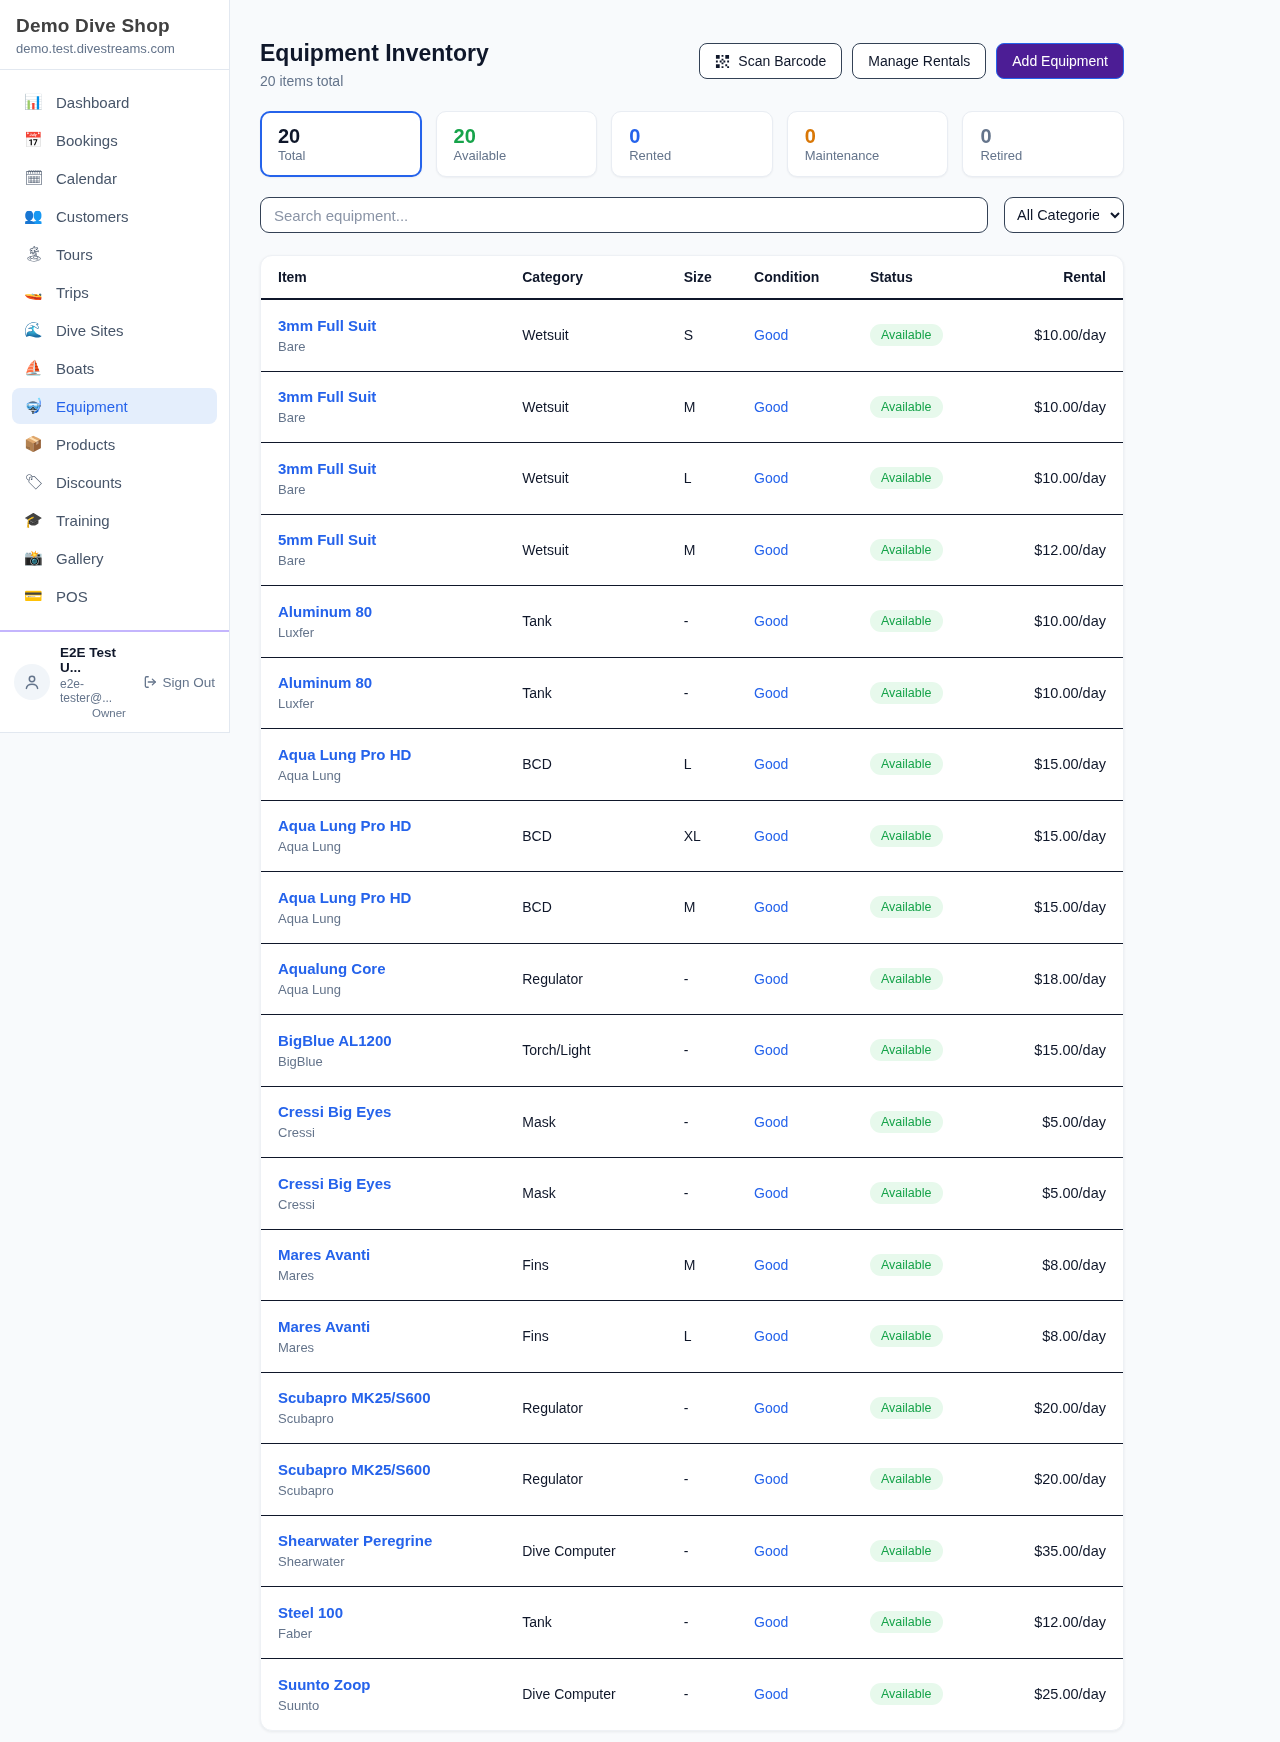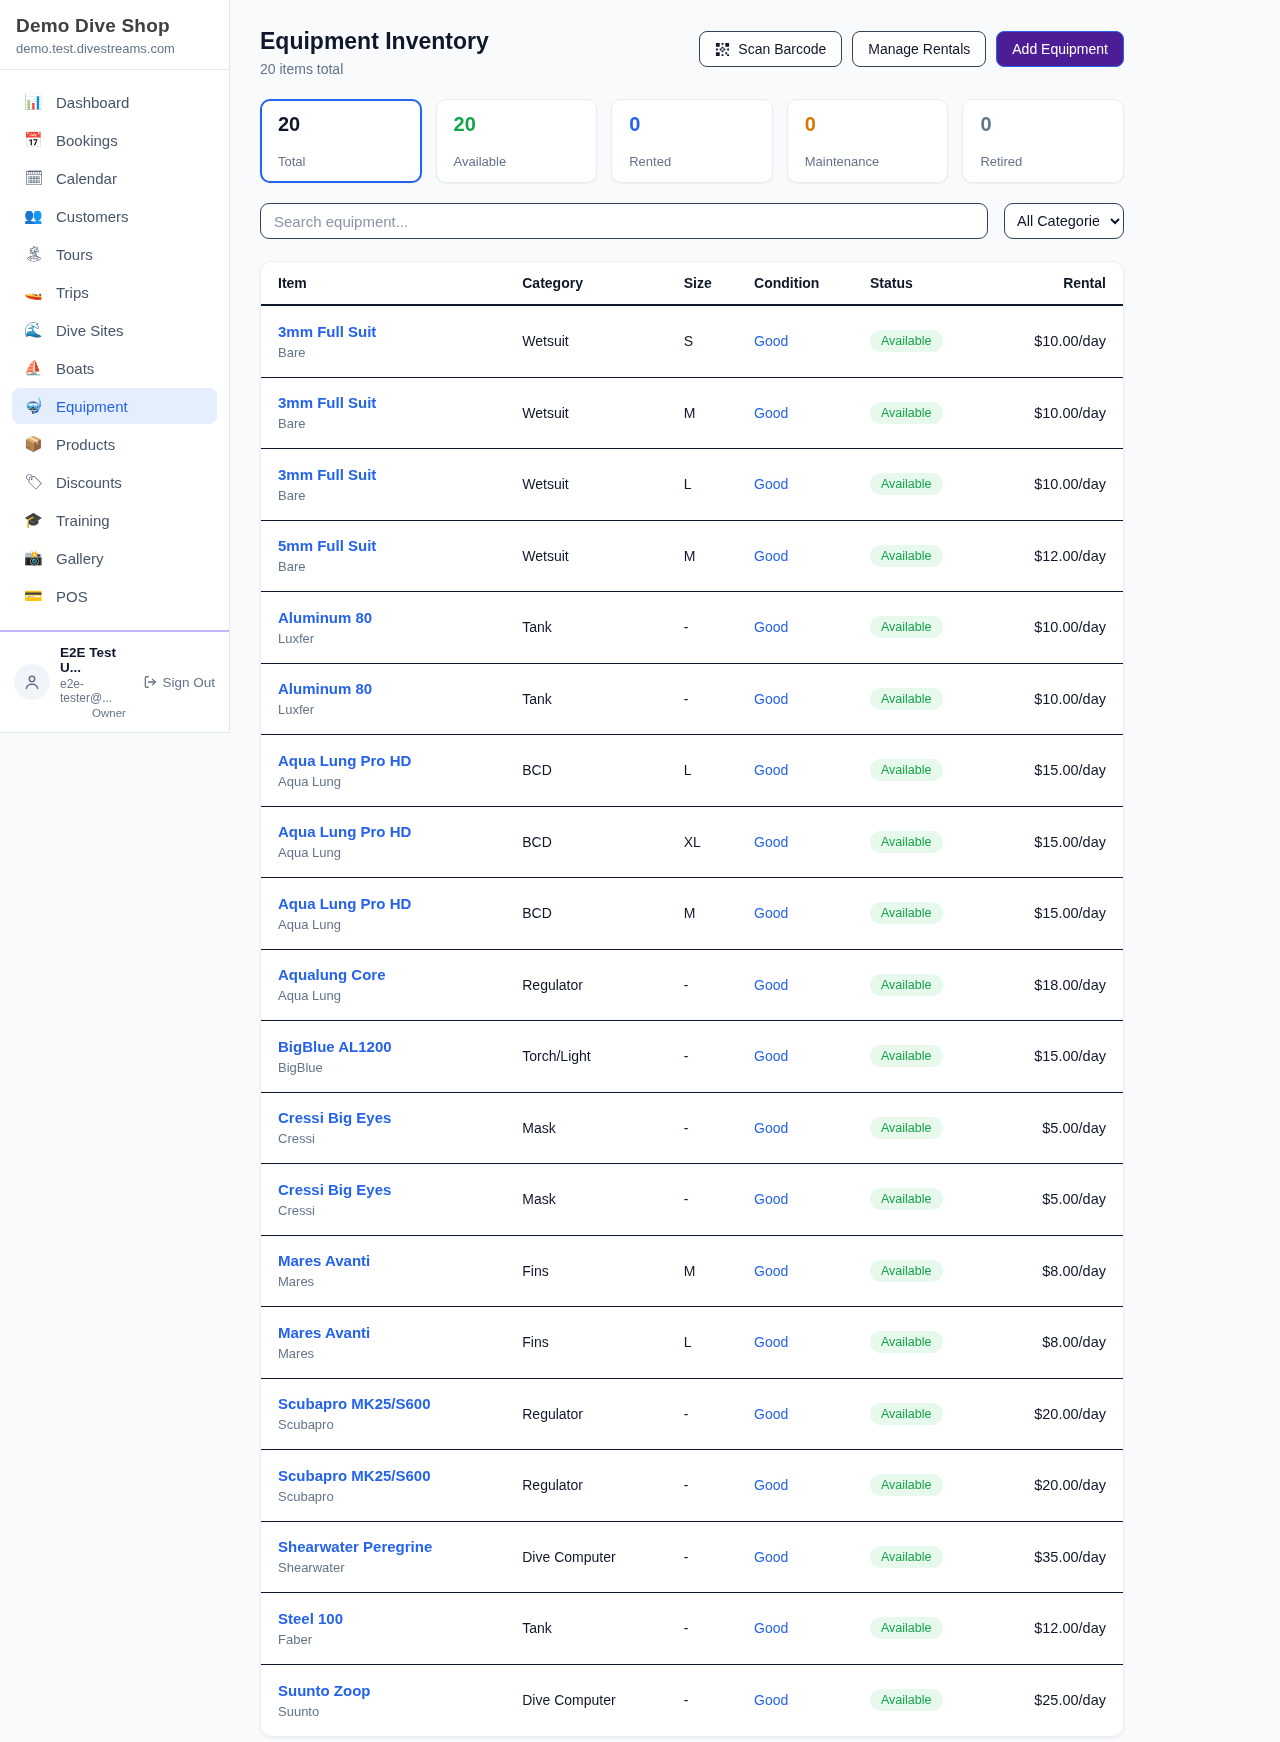--- a/index.html
+++ b/index.html
@@ -32,41 +32,41 @@
     width:36px; height:36px; border-radius:50%; background:#f1f5f9; flex:0 0 36px;
     display:flex; align-items:center; justify-content:center;
   }
   .user-meta { flex:1; min-width:0; }
   .user-name { font-size:13.5px; font-weight:bold; color:#0f172a; }
   .user-email { font-size:12px; color:#64748b; margin-top:2px; }
   .user-role { font-size:11.5px; color:#64748b; margin-top:2px;margin-left:32px; }
   .signout { display:flex; align-items:flex-start; gap:5px; color:#64748b; font-size:13.5px;
     background:none; border:none; cursor:pointer; font-family:inherit; white-space:nowrap; }
   
-  .main { position:absolute; left:230px; top:4px; width:1050px; padding:24px 0 0 30px; }
+  .main { position:absolute; left:230px; top:16px; width:1050px; padding:24px 0 0 30px; }
   .content { width:864px; }
   .page-head { display:flex; justify-content:space-between; align-items:flex-start; }
   .page-title { font-size:23px; font-weight:bold; color:#0f172a; }
   .page-sub { font-size:14px; color:#64748b; margin-top:6px; }
   .head-actions { display:flex; gap:10px; align-items:flex-end; margin-top:3px;padding-left:28px; }
   .btn {
     display:inline-flex; align-items:center; gap:8px; height:36px; padding:0 15px;
     border-radius:8px; font-size:14px; font-family:inherit; cursor:pointer;
     background:#fff; border:1px solid #334155; color:#0f172a;
   }
   .btn-primary { background:#4c1d95; border:1px solid #2563eb; color:#fff; font-weight:500; }
   
   .stats { display:flex; gap:14px; margin-top:22px; }
   .stat-card {
     flex:1; background:#fff; border:1px solid #e9edf3; border-radius:10px;
     padding:13px 17px; box-shadow:0 1px 2px rgba(15,23,42,.05); cursor:pointer;
   }
   .stat-card.active { border:2px solid #2563eb; padding:12px 16px; }
   .stat-value { font-size:20px; font-weight:bold; }
-  .stat-label { font-size:13px; color:#64748b; margin-top:18px; }
+  .stat-label { font-size:13px; color:#64748b; margin-top:0; }
   
   .filters { display:flex; gap:16px; margin-top:20px; }
   .search-input {
     flex:1; height:36px; border:1px solid #334155; border-radius:9px; padding:0 13px;
     font-size:15px; font-family:inherit; color:#0f172a; background:#fff;
   }
   .search-input::placeholder { color:#8a94a6; }
   .cat-select {
     width:120px; height:36px; border:1px solid #334155; border-radius:9px;
     font-size:14.5px; font-family:inherit; background:#fff; color:#0f172a; padding:0 8px;

